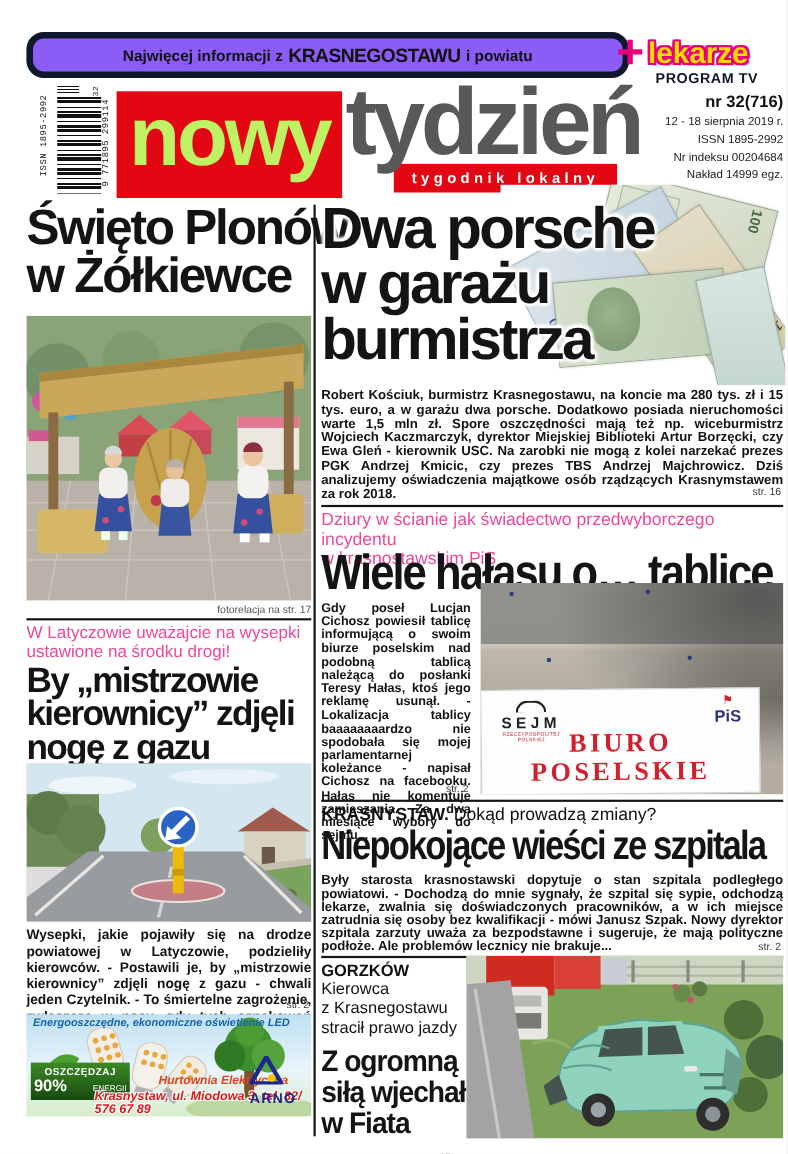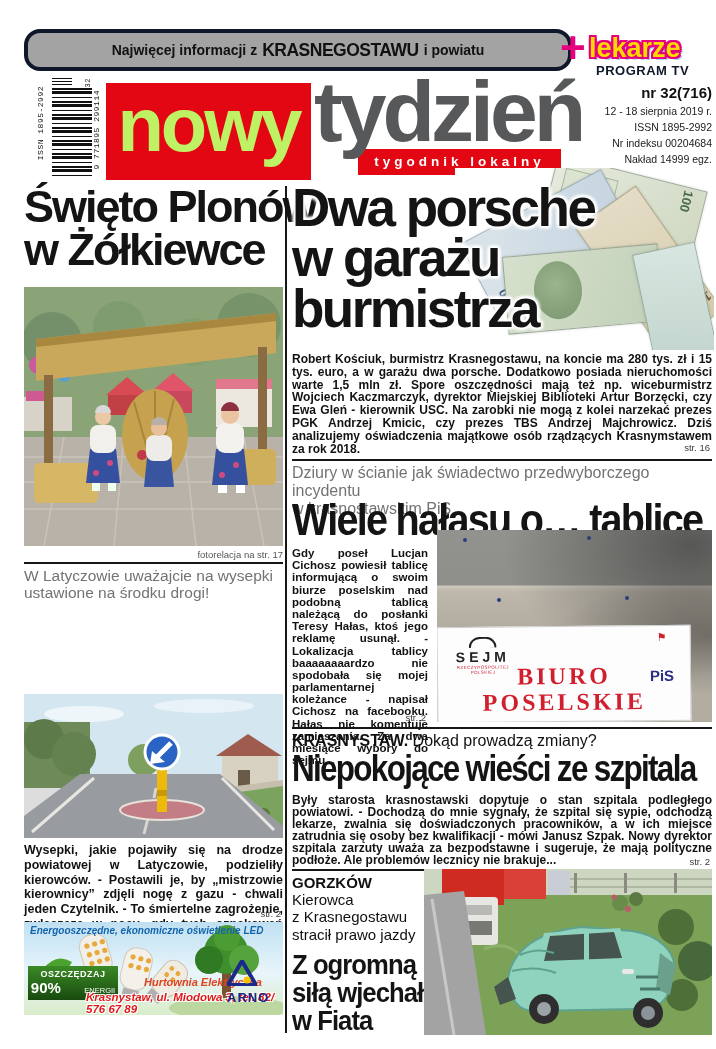--- a/index.html
+++ b/index.html
@@ -2,26 +2,26 @@
 <html><head>
 <meta charset="utf-8">
 <style>
   html,body{margin:0;padding:0;background:#e8e8e8;}
   .page{position:relative;width:716px;height:1049px;background:#fff;overflow:hidden;
         font-family:"Liberation Sans","DejaVu Sans",sans-serif;color:#111;margin:0 auto;}
   .abs{position:absolute;}
   .hr{position:absolute;height:2px;background:#161616;}
   .vr{position:absolute;width:2px;background:#161616;}
   .headline{font-weight:800;color:#141414;line-height:.95;letter-spacing:-2px;}
-  .kicker{color:#737373;line-height:1.12;font-size:15.5px;}
+  .kicker{color:#ec4899;line-height:1.12;font-size:15.5px;}
   .bodytxt{font-weight:bold;font-size:12px;line-height:1.12;text-align:justify;color:#121212;position:absolute;}
   .pref{position:absolute;right:2px;bottom:0;font-size:9.5px;font-weight:normal;color:#3a3a3a;}
   .cond{transform-origin:left top;white-space:nowrap;}
   
-  .banner{left:24px;top:29px;width:548px;height:42px;background:#a3a3a3;border:4px solid #0f172a;
+  .banner{left:24px;top:29px;width:548px;height:42px;background:#8b5cf6;border:6px solid #0f172a;
           border-radius:16px;box-sizing:border-box;display:flex;align-items:center;justify-content:center;gap:5px;position:absolute;}
   .banner b{font-size:17.5px;letter-spacing:-0.5px;}
   .banner span{font-size:14px;font-weight:bold;}
   .telewidz{font-size:27px;font-weight:800;color:#ffd900;letter-spacing:0;
     text-shadow:-2px -2px 0 #e6007e,2px -2px 0 #e6007e,-2px 2px 0 #e6007e,2px 2px 0 #e6007e,0 -2px 0 #e6007e,0 2px 0 #e6007e,-2px 0 0 #e6007e,2px 0 0 #e6007e,3px 3px 0 #9fd8ef;}
   .plus{font-size:44px;font-weight:800;color:#e6007e;line-height:1;}
   
   .nowybox{left:106px;top:83px;width:205px;height:97px;background:#e30613;display:flex;align-items:center;justify-content:center;position:absolute;}
   .nowybox div{color:#bef264;font-size:76px;font-weight:800;letter-spacing:-3px;margin-top:-14px;}
   .tydzien{left:314px;top:68px;font-size:86px;font-weight:800;color:#57585a;letter-spacing:-4px;line-height:1;position:absolute;z-index:2;}
@@ -47,21 +47,21 @@
   .note{position:absolute;border:1px solid #9aa894;box-shadow:0 0 3px rgba(0,0,0,.15);}
   .note .den{position:absolute;font-weight:800;font-size:13px;}
   
   .sign{position:absolute;left:0;top:96px;width:252px;height:94px;background:#fdfdfd;border:1px solid #cfcfcf;transform:rotate(-.6deg);}
   .sejm{position:absolute;left:8px;top:9px;width:74px;text-align:center;}
   .sejm .arc{width:24px;height:9px;border:2px solid #222;border-bottom:none;border-radius:12px 12px 0 0;margin:0 auto 1px;}
   .sejm .t{font-size:14px;font-weight:700;letter-spacing:4px;color:#222;}
   .sejm .s{font-size:4.5px;color:#c23;letter-spacing:.4px;}
   .pis{position:absolute;right:16px;top:6px;text-align:center;}
   .pis .flag{color:#d21f2e;font-size:11px;line-height:1;}
-  .pis .t{font-size:15px;font-weight:800;color:#2b2e83;margin-top:24px;}
+  .pis .t{font-size:15px;font-weight:800;color:#2b2e83;}
   .biurotxt{position:absolute;left:0;right:0;top:36px;text-align:center;color:#d21f2e;
             font-family:"Liberation Serif","DejaVu Serif",serif;font-weight:700;font-size:24px;letter-spacing:3px;line-height:1.1;}
   
   .ad{left:24px;top:922px;width:259px;height:93px;position:absolute;overflow:hidden;
       background:linear-gradient(180deg,#bfe0f2 0,#e9f5fb 55%,#d9ecca 100%);}
   .adtag{position:absolute;left:6px;top:3px;font-size:10px;font-style:italic;font-weight:800;color:#1565ad;}
   .adbadge{position:absolute;left:4px;top:44px;width:90px;padding:3px 0;
            background:linear-gradient(180deg,#3c8a26,#174a0e);color:#fff;text-align:center;}
   .adbadge .b1{font-size:9px;font-weight:800;letter-spacing:.5px;}
   .adbadge .b2{font-size:15px;font-weight:800;}
@@ -179,20 +179,25 @@
   </div>
   <div class="abs" style="left:24px;top:549px;width:259px;text-align:right;font-size:9.5px;color:#555;">fotorelacja na str. 17</div>
 
   <div class="hr" style="left:24px;top:562px;width:259px;"></div>
 
   <div class="abs kicker" style="left:24px;top:567px;">
     <div>W Latyczowie uważajcie na wysepki</div>
     <div>ustawione na środku drogi!</div>
   </div>
 
+  <div class="abs headline" style="left:24px;top:603px;font-size:32px;letter-spacing:-1.5px;">
+    <div>By „mistrzowie</div>
+    <div>kierownicy” zdjęli</div>
+    <div>nogę z gazu</div>
+  </div>
 
   <div class="photo" style="left:24px;top:694px;width:259px;height:144px;">
     <svg width="259" height="144" viewBox="0 0 259 144">
       <rect width="259" height="90" fill="#d4e6ef"></rect>
       <ellipse cx="60" cy="20" rx="40" ry="8" fill="#eef6fa"></ellipse>
         <ellipse cx="180" cy="12" rx="50" ry="7" fill="#e8f2f8"></ellipse>
       <rect x="0" y="28" width="66" height="66" fill="#6d8a58"></rect>
       <circle cx="20" cy="45" r="20" fill="#5d7a4a"></circle>
         <circle cx="50" cy="60" r="22" fill="#648250"></circle>
       <circle cx="120" cy="66" r="16" fill="#7da05f"></circle>

